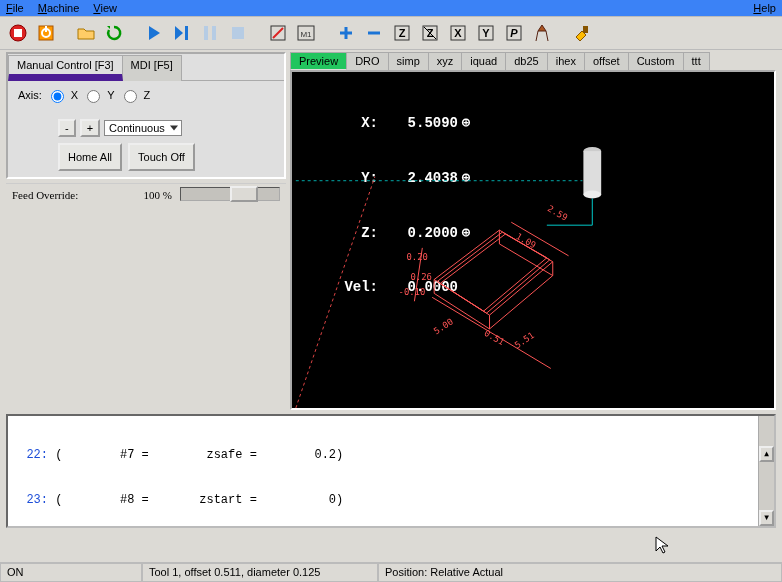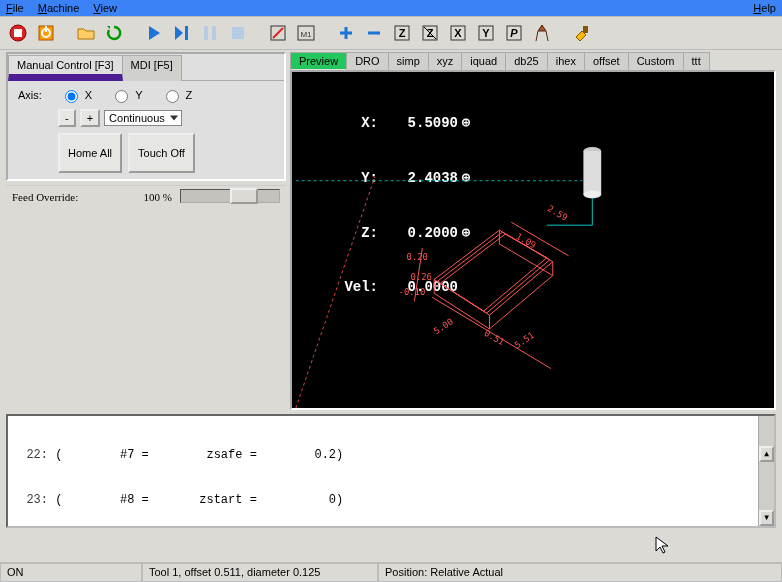--- a/index.html
+++ b/index.html
@@ -69,24 +69,24 @@
   .tab.active {
     background: #dfdfdf;
     font-weight: normal;
     border-bottom: 7px solid #4c1d95;
     z-index: 1;
   }
   .controls-body {
     padding: 6px 10px;
     flex: 1;
   }
-  .axis-row { display: flex; align-items: center; gap: 18px; margin-bottom: 6px; }
+  .axis-row { display: flex; align-items: center; gap: 4px; margin-bottom: 16px; }
   .radio-lbl { display: inline-flex; align-items: center; gap: 4px; }
   .btn {
-    padding: 12px 8px;
+    padding: 6px 8px;
     border: 2px outset #eee;
     background: #e6e6e3;
     cursor: default;
   }
   .btn.small { padding: 1px 5px; }
   .select {
     border: 1px solid #888;
     background: #fff;
     padding: 1px 16px 1px 4px;
     position: relative;
@@ -185,21 +185,21 @@
     margin: 2px 6px;
     height: 114px;
     overflow: hidden;
     font-family: "Courier New", monospace;
     font-size: 12px;
     padding: 2px 6px;
     line-height: 1.25;
     white-space: pre;
     position: relative;
   }
-  .code-line .ln { color: #404040; display:inline-block; width:34px; text-align:right; }
+  .code-line .ln { color: #1d4ed8; display:inline-block; width:34px; text-align:right; }
   .scroll-v {
     position: absolute;
     right: 0; top: 0; bottom: 0;
     width: 16px;
     background: #cfcdc8;
     border-left: 1px solid #aaa;
   }
   .scroll-v-btn {
     height: 16px;
     border: 2px outset #eee;

